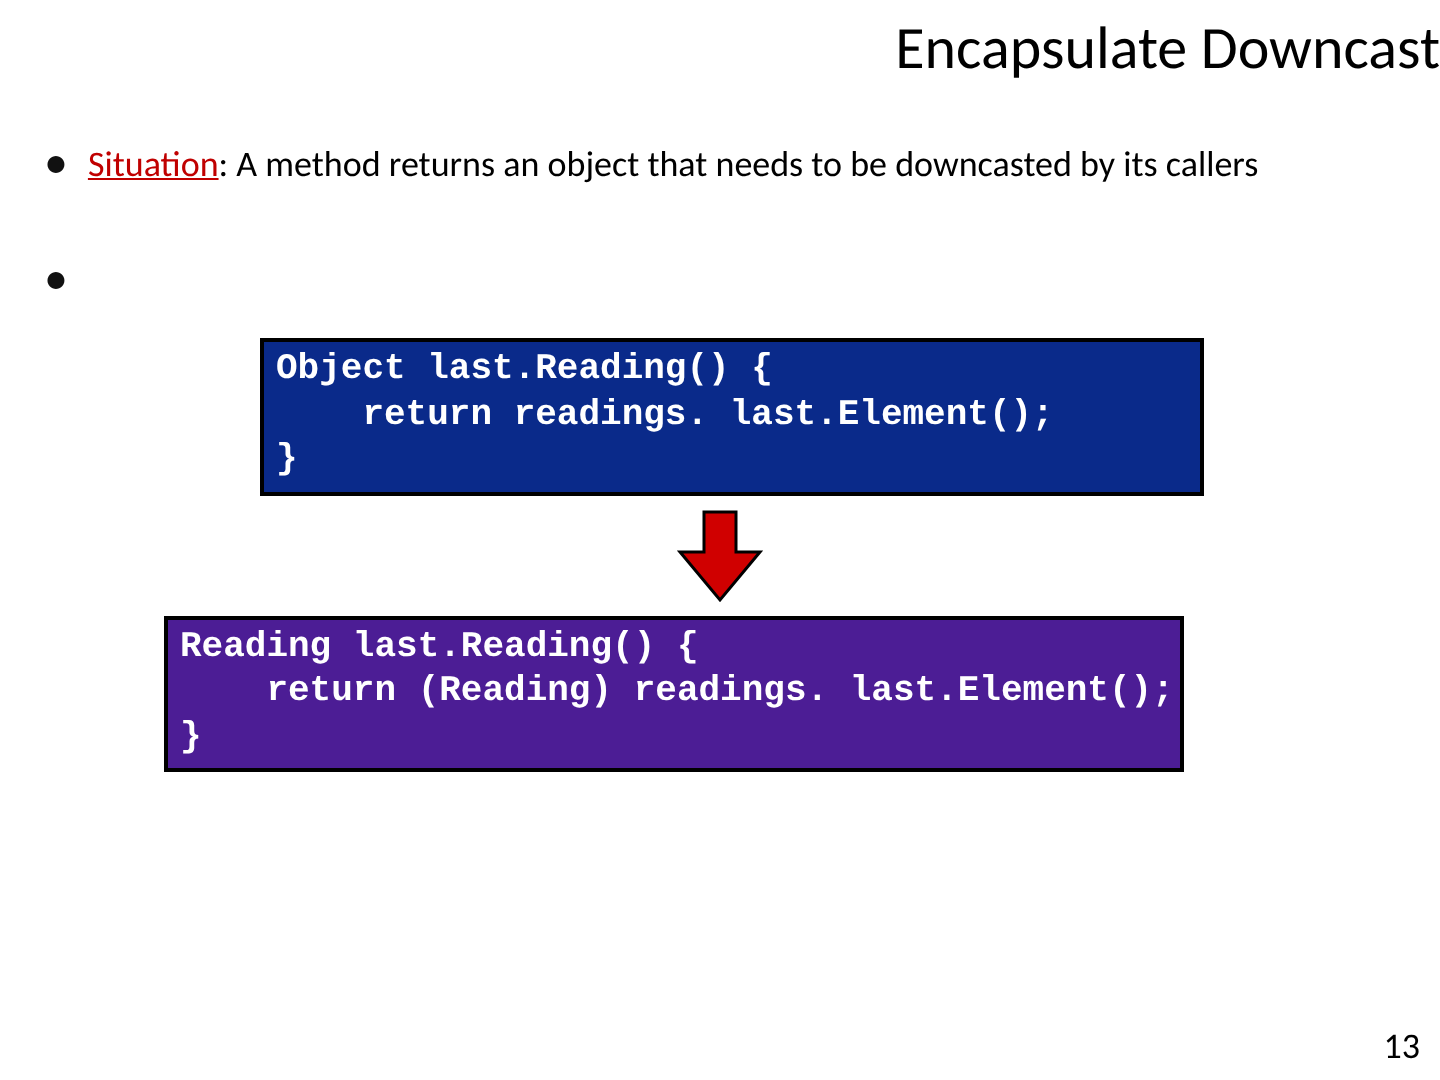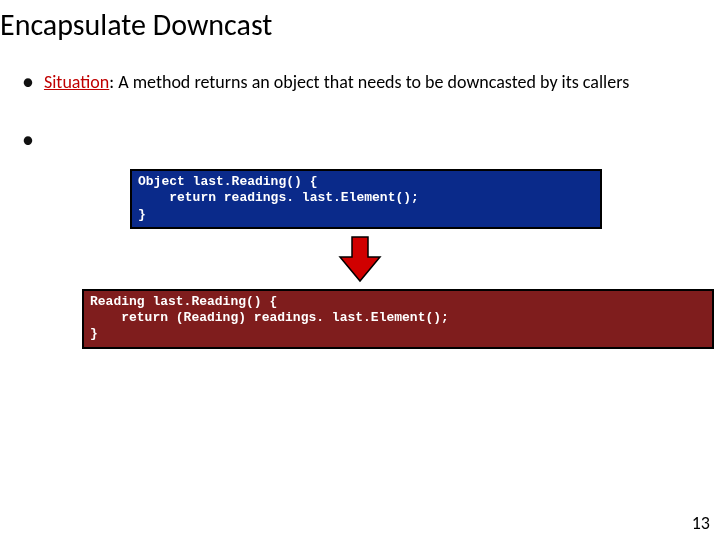--- a/index.html
+++ b/index.html
@@ -5,21 +5,21 @@
   * { margin: 0; padding: 0; box-sizing: border-box; }
   body {
     width: 720px;
     height: 540px;
     background: #fff;
     font-family: Calibri, Arial, sans-serif;
     position: relative;
     overflow: hidden;
   }
   .title {
-    text-align: left;
+    text-align: right;
     font-size: 30px;
     color: #000;
     padding-top: 6px;
     font-weight: 400;
   }
   .content {
     padding: 24px 22px 0 22px;
   }
   .bullet-row {
     display: flex;
@@ -38,37 +38,37 @@
     line-height: 30px;
     color: #000;
   }
   .label-word {
     color: #c00000;
     text-decoration: underline;
   }
   .label-colon { color: #000; }
   .codebox {
     font-family: "Courier New", monospace;
-    font-size: 13px;
+    font-size: 18px;
     font-weight: bold;
     white-space: pre;
     border: 2px solid #000;
     line-height: 1.25;
     padding: 3px 6px 4px 6px;
   }
   .codebox.blue {
     background: #0a2a8a;
     color: #fff;
     width: 472px;
     margin-left: 108px;
   }
   .codebox.gray {
-    background: #7f1d1d;
+    background: #4c1d95;
     color: #fff;
-    width: 632px;
+    width: 510px;
     margin-left: 60px;
   }
   .arrow-svg {
     display: block;
     margin: 6px auto 6px auto;
   }
   .pagenum {
     position: absolute;
     right: 10px;
     bottom: 6px;

